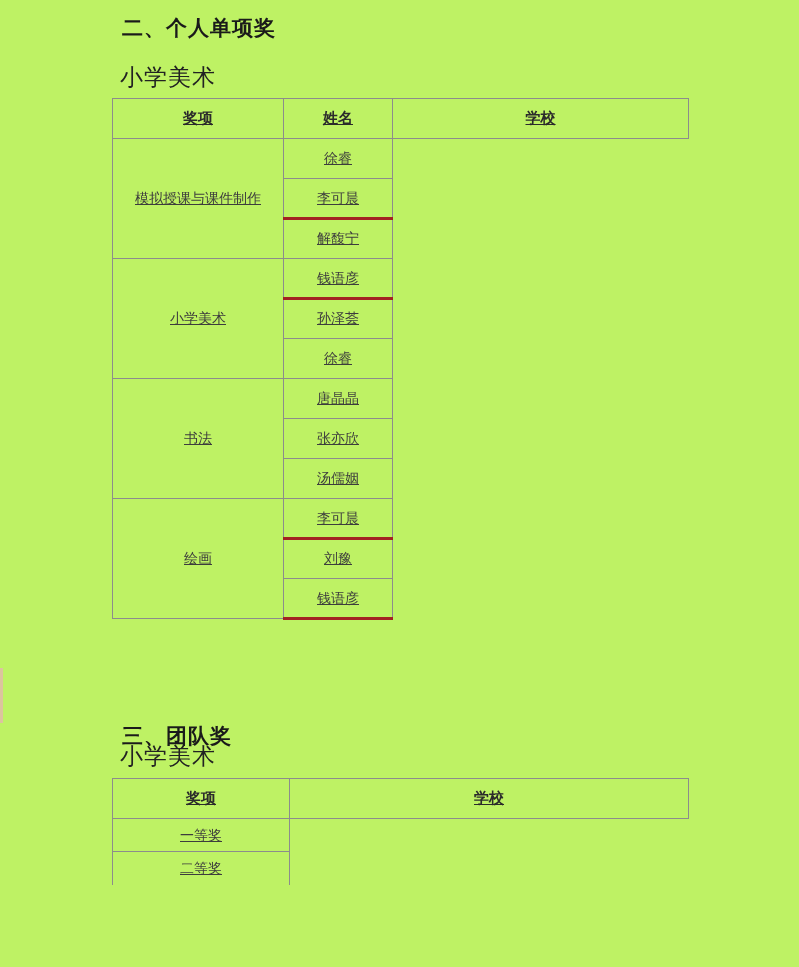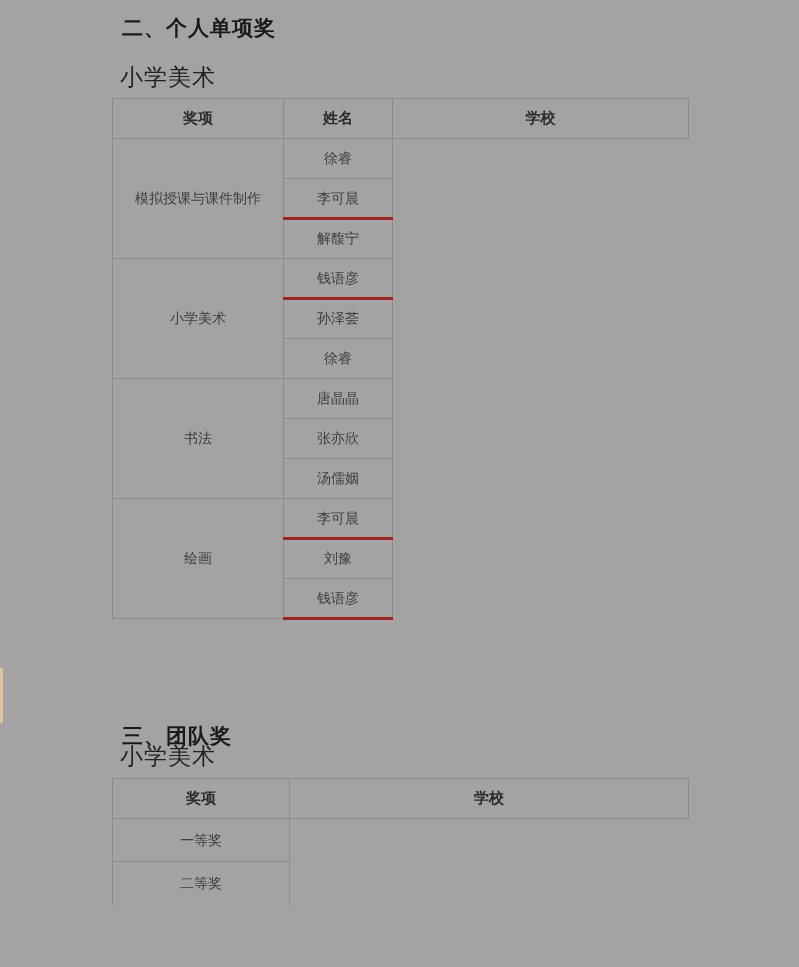--- a/index.html
+++ b/index.html
@@ -5,39 +5,39 @@
   :root{
     --red_underline:#a32222;
     --table_border:#8c8c8c;
     --left_edge_marker:#dcc49e;
     --heading_text:#1a1a1a;
     --body_text:#3d3d3d;
   }
   *{box-sizing:border-box;margin:0;padding:0;}
   html,body{width:799px;height:967px;background:#ffffff;overflow:hidden;}
   body{font-family:"Liberation Serif","DejaVu Serif",serif;color:var(--body_text);}
-  .page{position:relative;width:799px;height:967px;background:#a3a3a3;}
+  .page{position:relative;width:799px;height:967px;background:#bef264;}
 
   .sec-title{position:absolute;left:122px;font-size:21px;font-weight:bold;color:var(--heading_text);letter-spacing:1px;}
   .sub-title{position:absolute;left:120px;font-size:23px;font-weight:normal;color:#222;letter-spacing:1px;}
   #sec2-title{top:14px;}
   #sec2-sub{top:62px;}
   #sec3-title{top:722px;}
   #sec3-sub{top:741px;}
 
   .tbl-wrap{position:absolute;left:112px;width:576px;}
   #individual-table-wrap{top:98px;}
   #team-table-wrap{top:778px;}
 
   table{border-collapse:collapse;table-layout:fixed;width:576px;font-size:14px;}
   th,td{border:1px solid var(--table_border);text-align:center;vertical-align:middle;
-        padding:2px 6px;line-height:23px;font-weight:normal;position:relative;}
+        padding:2px 6px;line-height:23px;font-weight:normal;position:relative;text-decoration:underline;}
   th{height:40px;font-size:15px;font-weight:bold;color:#2b2b2b;}
   td{height:40px;color:var(--body_text);}
-  #team-table td{height:43px;}
+  #team-table td{height:33px;}
   #team-table th{height:40px;}
   .no-bottom{border-bottom:none !important;}
 
   .redline{position:absolute;height:3px;background:var(--red_underline);bottom:-2px;z-index:3;}
   .redline.in-name{left:-1px;right:-1px;}
 
   .edge-marker{position:absolute;left:0;top:668px;width:3px;height:55px;background:var(--left_edge_marker);}
 </style>
 </head>
 <body>

